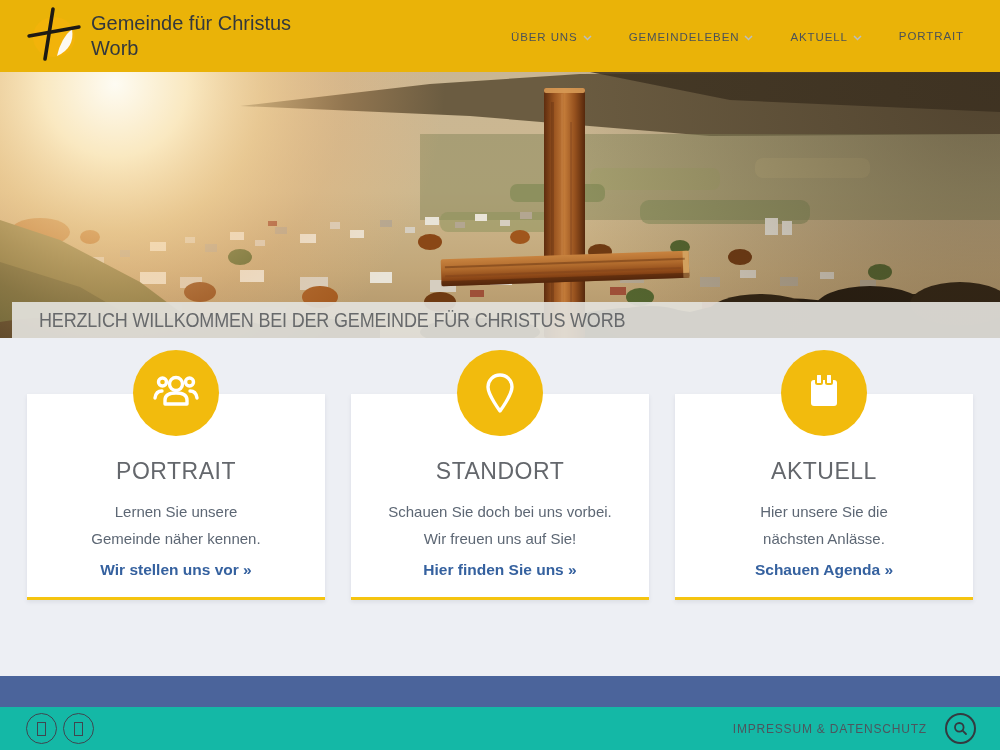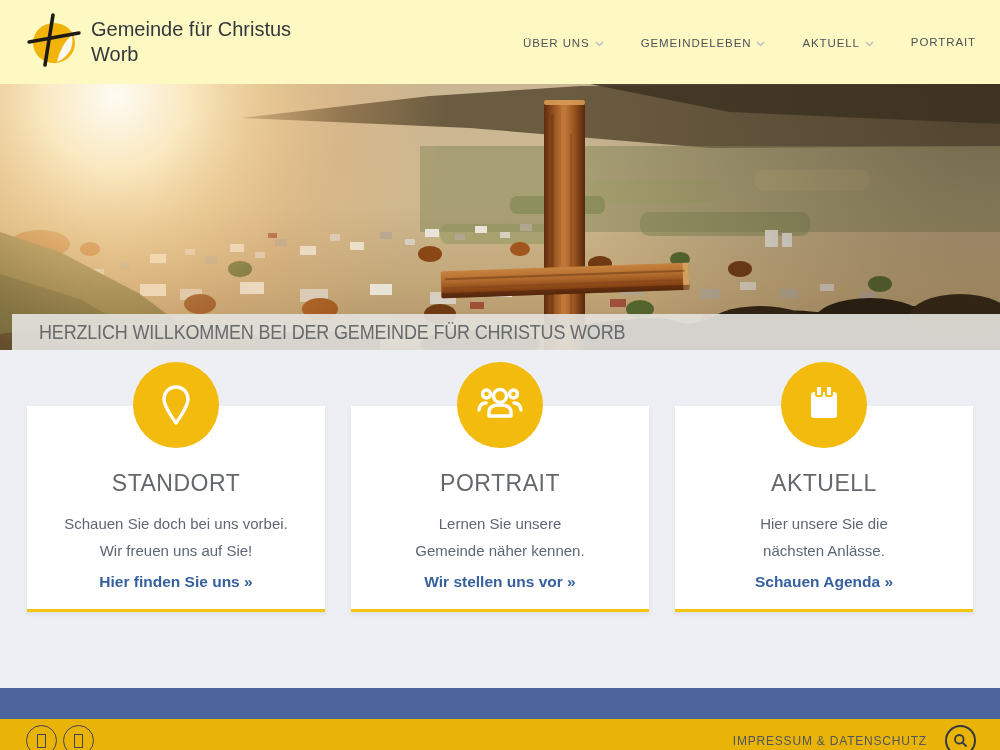--- a/index.html
+++ b/index.html
@@ -9,21 +9,21 @@
     --bar-blue:#4B649B;
     --page-bg:#EDEFF4;
     --text-gray:#5D6774;
     --head-gray:#64676C;
   }
   *{margin:0;padding:0;box-sizing:border-box;}
   html,body{width:1000px;height:750px;overflow:hidden;}
   body{font-family:"Liberation Sans","DejaVu Sans",sans-serif;background:#fff;}
 
   
-  .header{height:84px;background:#fef9c3;display:flex;align-items:center;padding:0 24px 0 25px;}
+  .header{height:72px;background:#eab308;display:flex;align-items:center;padding:0 36px 0 25px;}
   .brand{display:flex;align-items:center;gap:8px;cursor:pointer;}
   .brand-title{font-size:20px;line-height:25px;color:#33383D;font-weight:400;max-width:210px;}
   .nav{margin-left:auto;display:flex;align-items:center;gap:37px;}
   .nav-item{display:flex;align-items:flex-end;gap:5px;font-size:11.5px;letter-spacing:.9px;
     color:#4B5258;font-weight:500;cursor:pointer;white-space:nowrap;}
   .chev{display:inline-block;margin-top:1px;}
 
   
   .hero{position:relative;height:266px;overflow:hidden;}
   .hero svg{display:block;}
@@ -41,21 +41,21 @@
     display:flex;align-items:center;justify-content:center;}
   .card{background:#fff;height:206px;border-bottom:3px solid var(--yellow-border);
     box-shadow:0 2px 4px rgba(90,100,120,.12);text-align:center;padding-top:64px;}
   .card h3{font-size:23px;font-weight:500;color:var(--head-gray);letter-spacing:.5px;}
   .card p{margin-top:13px;font-size:15px;line-height:27px;color:var(--text-gray);}
   .card a{display:inline-block;margin-top:9px;font-size:15.5px;font-weight:bold;
     color:var(--link-blue);text-decoration:none;cursor:pointer;}
 
   
   .blue-bar{height:31px;background:var(--bar-blue);}
-  .footer{height:43px;background:#eab308;display:flex;align-items:center;padding:0 24px 0 26px;}
+  .footer{height:43px;background:#14b8a6;display:flex;align-items:center;padding:0 24px 0 26px;}
   .social{display:flex;gap:6px;}
   .social-btn{width:31px;height:31px;border:1.5px solid #3F4650;border-radius:50%;
     display:flex;align-items:center;justify-content:center;cursor:pointer;background:transparent;}
   .tofu{display:block;width:9px;height:14px;border:1.5px solid #3F4650;}
   .legal{margin-left:auto;font-size:12px;letter-spacing:.8px;color:#4D565E;cursor:pointer;}
   .search-btn{margin-left:18px;width:31px;height:31px;border:2px solid #343A40;border-radius:50%;
     display:flex;align-items:center;justify-content:center;cursor:pointer;background:transparent;}
 </style>
 </head>
 <body>
@@ -254,36 +254,20 @@
   <div class="hero-banner">
     <h1>HERZLICH WILLKOMMEN BEI DER GEMEINDE FÜR CHRISTUS WORB</h1>
   </div>
 </div>
 
 <div class="main">
   <div class="cards">
 
     <div class="card-col">
       <div class="icon-circle">
-        <svg width="52" height="52" viewBox="0 0 52 52" fill="none" stroke="#fff" stroke-width="3.4" stroke-linejoin="round">
-          <path d="M26,8 C19,8 14,13.5 14,20 C14,28 26,44 26,44 C26,44 38,28 38,20 C38,13.5 33,8 26,8 Z"></path>
-        </svg>
-      </div>
-      <div class="card">
-        <h3>STANDORT</h3>
-        <p>
-          <span>Schauen Sie doch bei uns vorbei.</span><br>
-          <span>Wir freuen uns auf Sie!</span>
-        </p>
-        <a>Hier finden Sie uns »</a>
-      </div>
-    </div>
-
-    <div class="card-col">
-      <div class="icon-circle">
         <svg width="52" height="52" viewBox="0 0 52 52" fill="none" stroke="#fff" stroke-width="3.4" stroke-linecap="round">
           <circle cx="26" cy="17" r="6.5"></circle>
           <circle cx="12.5" cy="15" r="4"></circle>
           <circle cx="39.5" cy="15" r="4"></circle>
           <path d="M15,37 L15,33 Q15,26 26,26 Q37,26 37,33 L37,37 Z" stroke-linejoin="round"></path>
           <path d="M5,31 Q6,24 12,24"></path>
           <path d="M47,31 Q46,24 40,24"></path>
         </svg>
       </div>
       <div class="card">
@@ -291,20 +275,36 @@
         <p>
           <span>Lernen Sie unsere</span><br>
           <span>Gemeinde näher kennen.</span>
         </p>
         <a>Wir stellen uns vor »</a>
       </div>
     </div>
 
     <div class="card-col">
       <div class="icon-circle">
+        <svg width="52" height="52" viewBox="0 0 52 52" fill="none" stroke="#fff" stroke-width="3.4" stroke-linejoin="round">
+          <path d="M26,8 C19,8 14,13.5 14,20 C14,28 26,44 26,44 C26,44 38,28 38,20 C38,13.5 33,8 26,8 Z"></path>
+        </svg>
+      </div>
+      <div class="card">
+        <h3>STANDORT</h3>
+        <p>
+          <span>Schauen Sie doch bei uns vorbei.</span><br>
+          <span>Wir freuen uns auf Sie!</span>
+        </p>
+        <a>Hier finden Sie uns »</a>
+      </div>
+    </div>
+
+    <div class="card-col">
+      <div class="icon-circle">
         <svg width="52" height="52" viewBox="0 0 52 52">
           <rect x="13" y="13" width="26" height="26" rx="3" fill="#fff"></rect>
           <rect x="18" y="7" width="6" height="10" rx="1.5" fill="#fff" stroke="#F2BB0D" stroke-width="2"></rect>
           <rect x="28" y="7" width="6" height="10" rx="1.5" fill="#fff" stroke="#F2BB0D" stroke-width="2"></rect>
         </svg>
       </div>
       <div class="card">
         <h3>AKTUELL</h3>
         <p>
           <span>Hier unsere Sie die</span><br>

